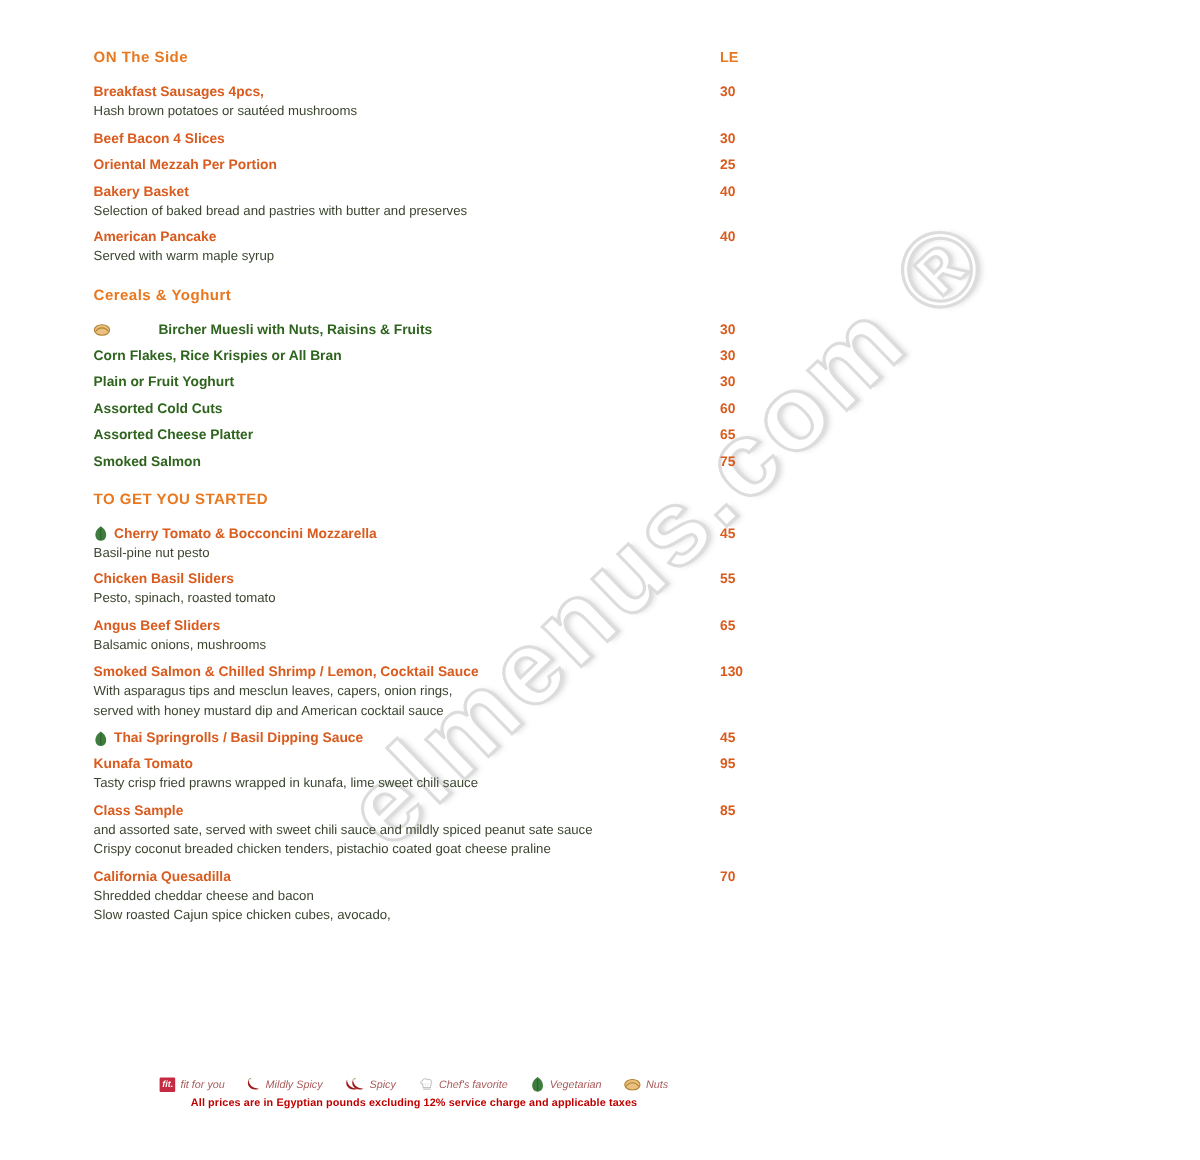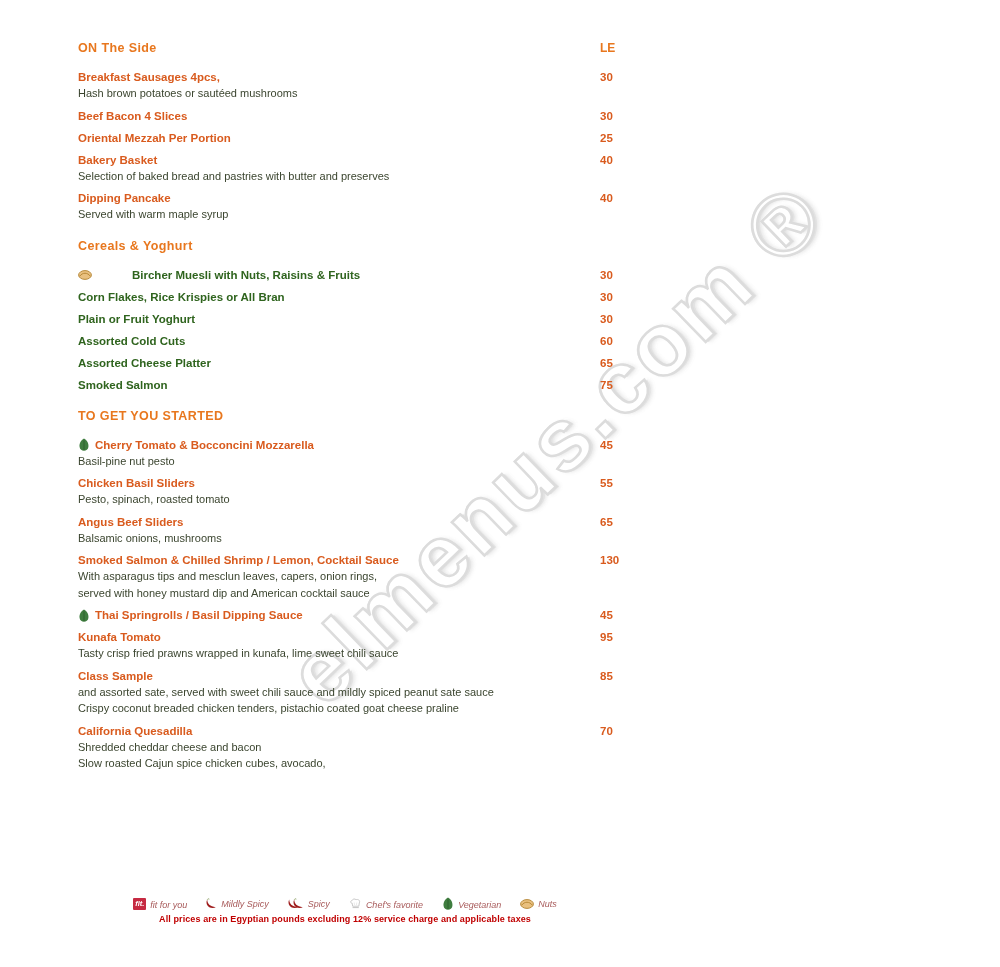--- a/index.html
+++ b/index.html
@@ -35,21 +35,21 @@
   .name { width:522px; flex:none; font-weight:bold; font-size:11.5px;
     display:flex; align-items:center; gap:5px; }
   .name.orange { color:var(--item-orange); }
   .name.green { color:var(--item-green);gap:40px; }
   .price { font-weight:bold; font-size:11.5px; color:var(--price); }
   .desc { font-size:11px; color:var(--description); line-height:16.5px; }
   .item-icon { display:inline-flex; align-items:center; }
 
   .footer { position:absolute; left:75px; top:897px; width:540px; text-align:center; z-index:2; }
   .legend { display:flex; justify-content:center; align-items:center; gap:19px; margin-bottom:4px; }
-  .legend-item { display:flex; align-items:flex-end; gap:4px; }
+  .legend-item { display:flex; align-items:center; gap:4px; }
   .legend-label { font-size:9px; font-style:italic; color:var(--legend-label); white-space:nowrap; }
   .fit-badge { display:inline-block; background:var(--fit-badge-bg); color:#ffffff;
     font-size:7.5px; font-weight:bold; font-style:italic; line-height:10px;
     padding:1px 2px; border-radius:1px; }
   .legend-icon { display:inline-flex; align-items:center; }
   .disclaimer { font-size:9px; font-weight:bold; color:var(--disclaimer); letter-spacing:0.1px; }
 </style>
 </head>
 <body style="--section-header: #E8771E; --item-orange: #D95B1E; --item-green: #2F641E; --description: #3A442E; --price: #D95B1E; --legend-label: #A85B5B; --disclaimer: #C00000; --fit-badge-bg: #C62A42;">
 
@@ -91,21 +91,21 @@
             <span class="name orange">
               <span>Bakery Basket</span>
             </span>
             <span class="price">40</span>
           </div>
           <div class="desc">Selection of baked bread and pastries with butter and preserves</div>
         </div>
         <div class="item">
           <div class="item-row">
             <span class="name orange">
-              <span>Dipping Pancake</span>
+              <span>American Pancake</span>
             </span>
             <span class="price">40</span>
           </div>
           <div class="desc">Served with warm maple syrup</div>
         </div>
       </div>
       <div class="section">
         <div class="section-header-row">
           <span class="section-title">Cereals &amp; Yoghurt</span>
         </div>

